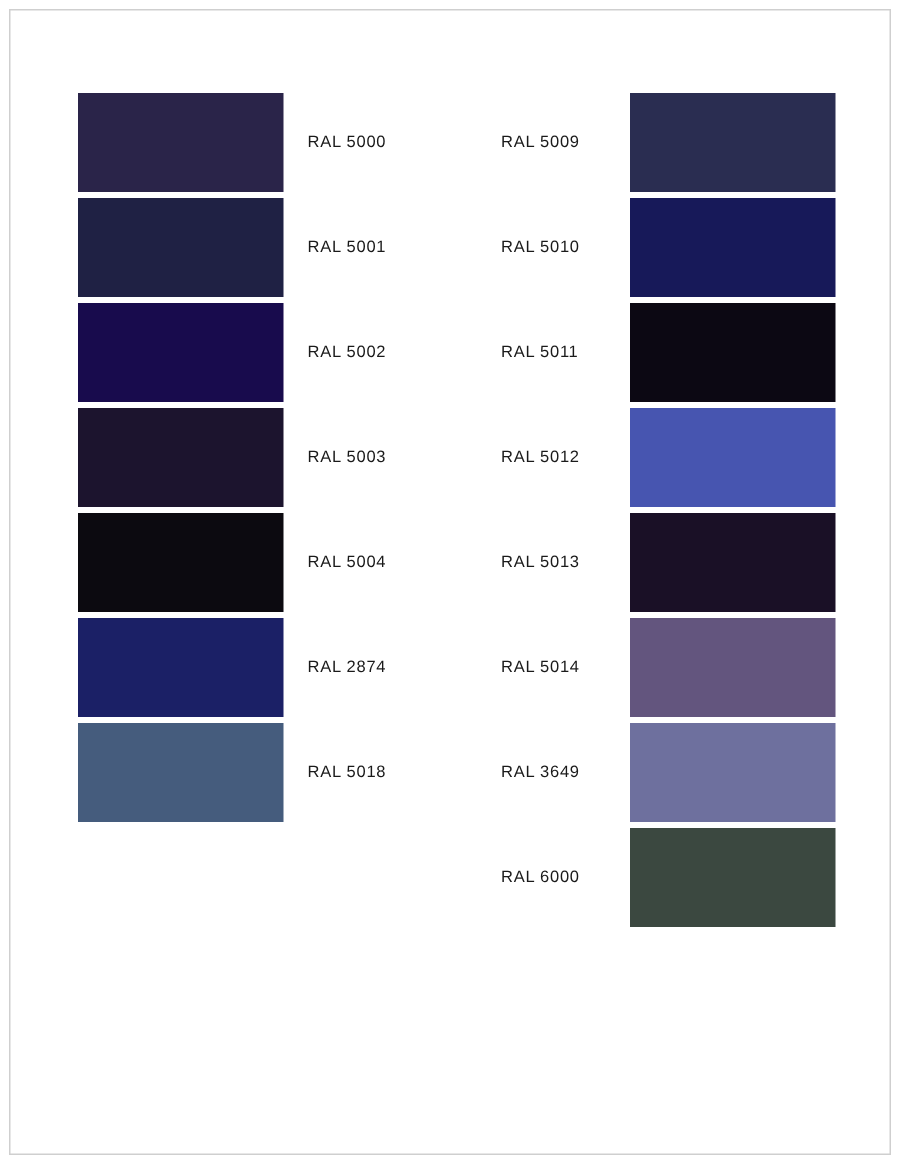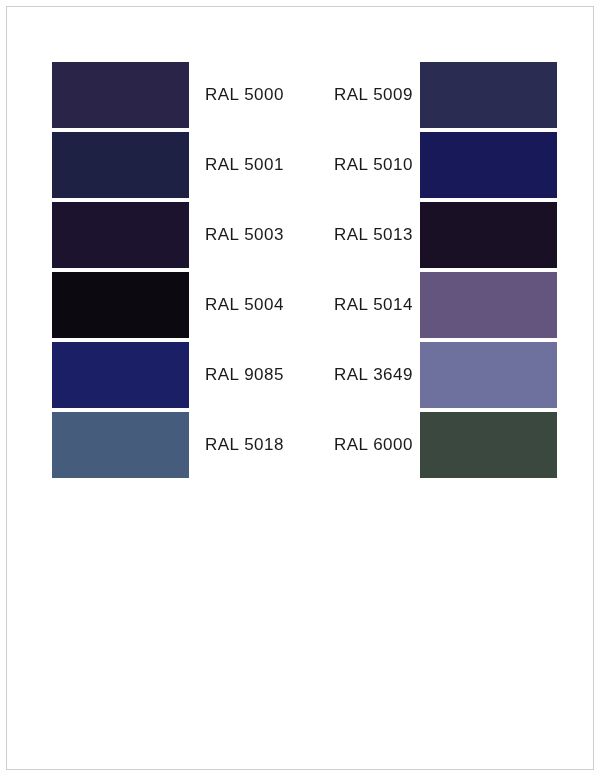--- a/index.html
+++ b/index.html
@@ -64,21 +64,21 @@
   .column-right .swatch-row {
     flex-direction: row;
   }
   .chip {
     width: 137px;
     height: 66px;
     box-sizing: border-box;
     flex: 0 0 auto;
   }
   .chip-label {
-    font-size: 17px;
+    font-size: 11px;
     color: #1a1a1a;
     letter-spacing: 0.5px;
     white-space: nowrap;
     flex: 0 0 auto;
   }
   .column-left .chip-label {
     margin-left: 16px;
   }
   .column-right .chip-label {
     width: 70px;
@@ -94,44 +94,56 @@
     <div class="column column-left">
         <div class="swatch-row">
           <div class="chip" style="background: rgb(42, 36, 73);"></div>
           <div class="chip-label">RAL  5000</div>
         </div>
         <div class="swatch-row">
           <div class="chip" style="background: rgb(31, 33, 68);"></div>
           <div class="chip-label">RAL  5001</div>
         </div>
         <div class="swatch-row">
+          <div class="chip" style="background: rgb(24, 11, 77);"></div>
+          <div class="chip-label">RAL  5002</div>
+        </div>
+        <div class="swatch-row">
           <div class="chip" style="background: rgb(28, 20, 46);"></div>
           <div class="chip-label">RAL  5003</div>
         </div>
         <div class="swatch-row">
           <div class="chip" style="background: rgb(12, 10, 16);"></div>
           <div class="chip-label">RAL  5004</div>
         </div>
         <div class="swatch-row">
           <div class="chip" style="background: rgb(27, 32, 102);"></div>
-          <div class="chip-label">RAL  9085</div>
+          <div class="chip-label">RAL  2874</div>
         </div>
         <div class="swatch-row">
           <div class="chip" style="background: rgb(69, 92, 125);"></div>
           <div class="chip-label">RAL  5018</div>
         </div>
       </div>
     <div class="column column-right">
         <div class="swatch-row">
           <div class="chip-label">RAL  5009</div>
           <div class="chip" style="background: rgb(42, 45, 81);"></div>
         </div>
         <div class="swatch-row">
           <div class="chip-label">RAL  5010</div>
           <div class="chip" style="background: rgb(23, 25, 89);"></div>
+        </div>
+        <div class="swatch-row">
+          <div class="chip-label">RAL  5011</div>
+          <div class="chip" style="background: rgb(12, 8, 19);"></div>
+        </div>
+        <div class="swatch-row">
+          <div class="chip-label">RAL  5012</div>
+          <div class="chip" style="background: rgb(71, 85, 176);"></div>
         </div>
         <div class="swatch-row">
           <div class="chip-label">RAL  5013</div>
           <div class="chip" style="background: rgb(26, 16, 38);"></div>
         </div>
         <div class="swatch-row">
           <div class="chip-label">RAL  5014</div>
           <div class="chip" style="background: rgb(99, 85, 126);"></div>
         </div>
         <div class="swatch-row">

